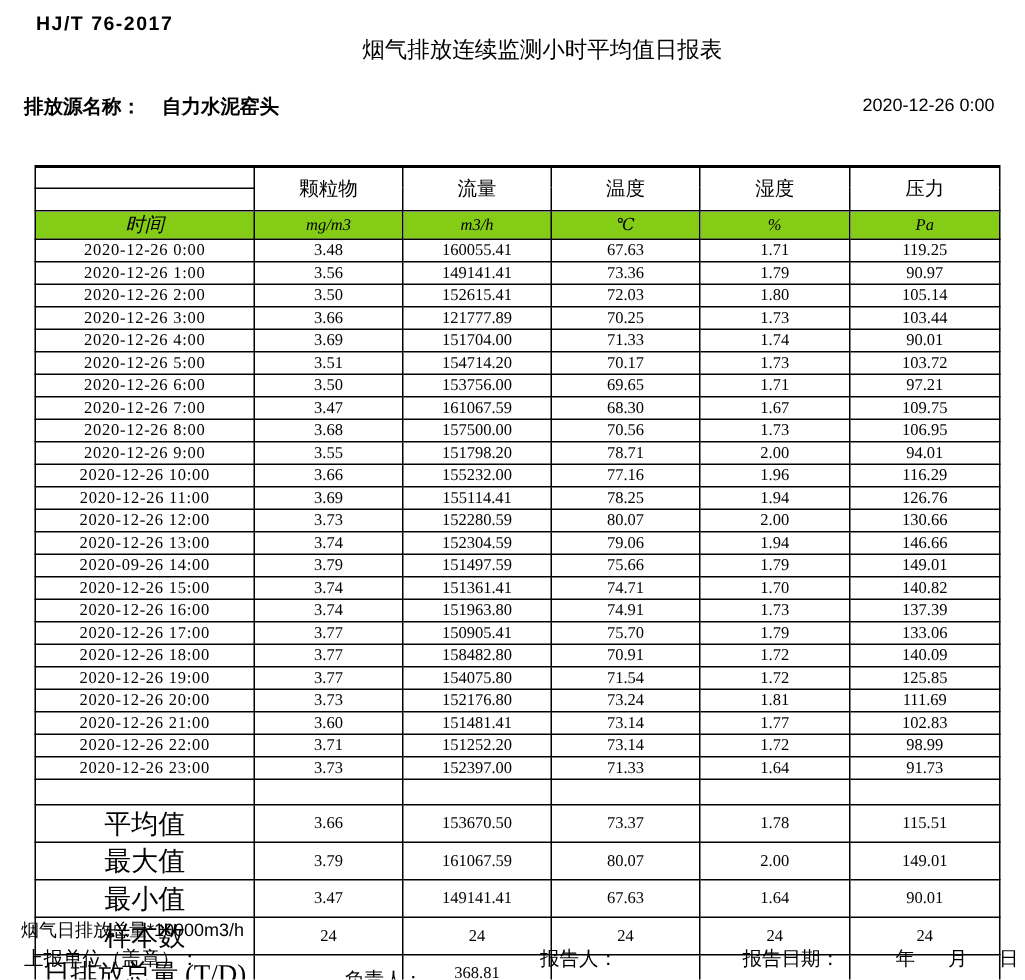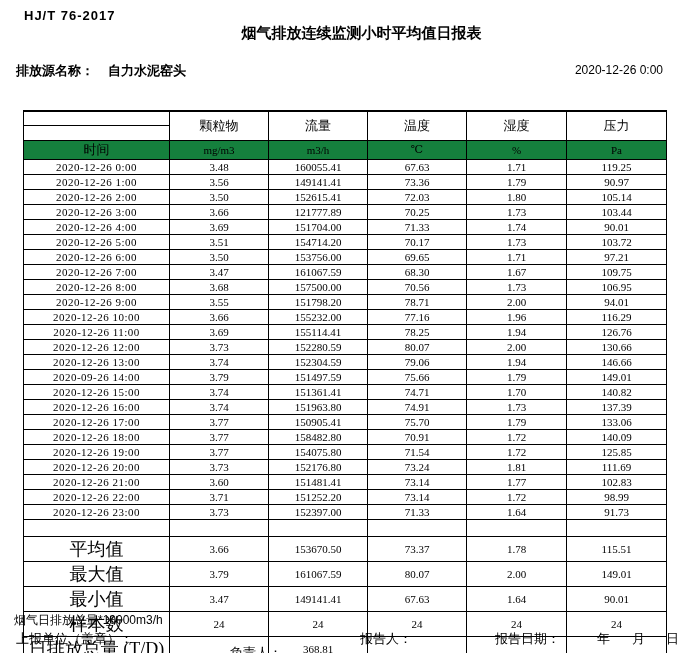--- a/index.html
+++ b/index.html
@@ -10,21 +10,21 @@
     font-family: "Liberation Sans", sans-serif;
     color: #000;
     overflow: hidden;
   }
   .std-no {
     position: absolute; left: 24px; top: 8px;
     font-weight: bold; font-size: 13px; letter-spacing: 1px;
   }
   .title {
     position: absolute; left: 0; top: 24px; width: 100%;
-    text-align: center; font-weight: bold; font-size: 15px; padding-left: 40px;
+    text-align: center; font-weight: normal; font-size: 15px; padding-left: 40px;
   }
   .src-line { position: absolute; left: 16px; top: 62px; font-weight: bold; font-size: 13px; }
   .src-name { margin-left: 14px; text-align: center; }
   .hdr-datetime { position: absolute; right: 20px; top: 63px; font-size: 12px; }
 
   table.report {
     position: absolute; left: 23px; top: 110px;
     width: 643px;
     border-collapse: collapse;
     table-layout: fixed;
@@ -38,23 +38,24 @@
     height: 15px;
     padding: 0;
     overflow: hidden;
     white-space: nowrap;
   }
   table.report { border: 1px solid #000; border-top: 2px solid #000; border-bottom: 2px solid #000; }
   tr.hrow1 td { height: 14px; }
   tr.hrow1 td.colname { font-size: 13px; height: 29px; }
   tr.hrow2 td { height: 15px; }
   tr.unit-row td {
-    background: #15803d;
+    background: #84cc16;
     height: 16px;
     font-size: 11px;
+    font-style: italic;
   }
   tr.unit-row td.time-h { font-size: 13px; }
   tr.spacer-row td { height: 17px; }
   tr.sum-row td.sum-label { font-size: 18px; margin-top: 36px; }
   td.time-cell { letter-spacing: 0.5px; }
 
   .footnote { position: absolute; left: 14px; top: 612px; font-size: 12px; }
   .sign-line { position: absolute; left: 0; top: 630px; width: 100%; height: 16px; font-size: 13px; }
   .sign-line span { position: absolute; white-space: nowrap; }
   .lbl-unit { left: 16px; }

